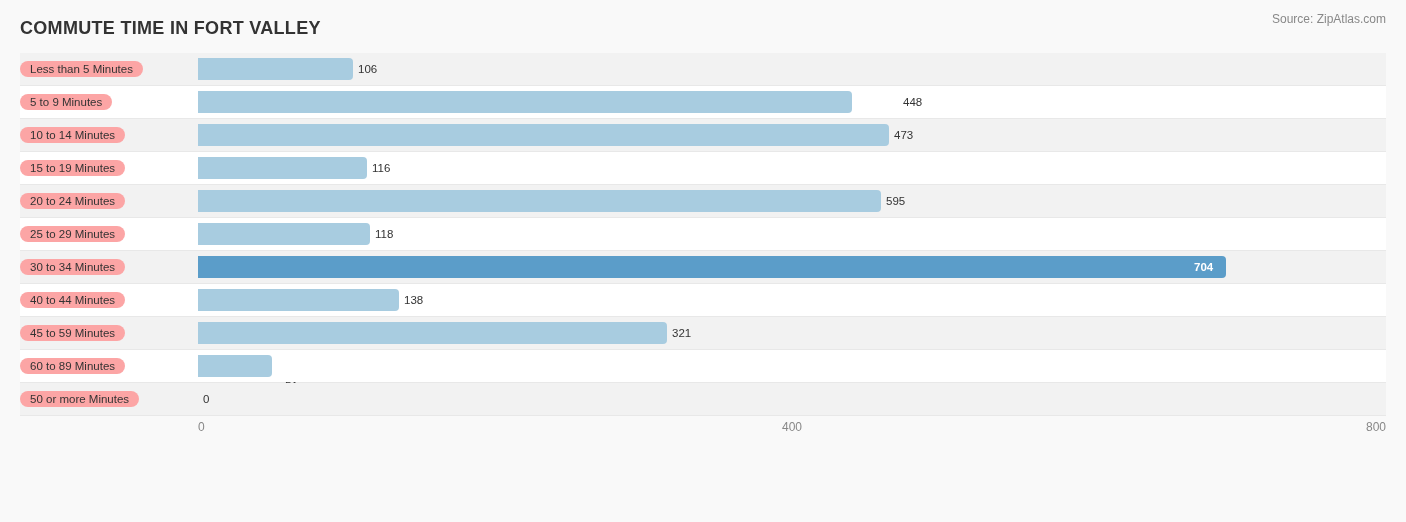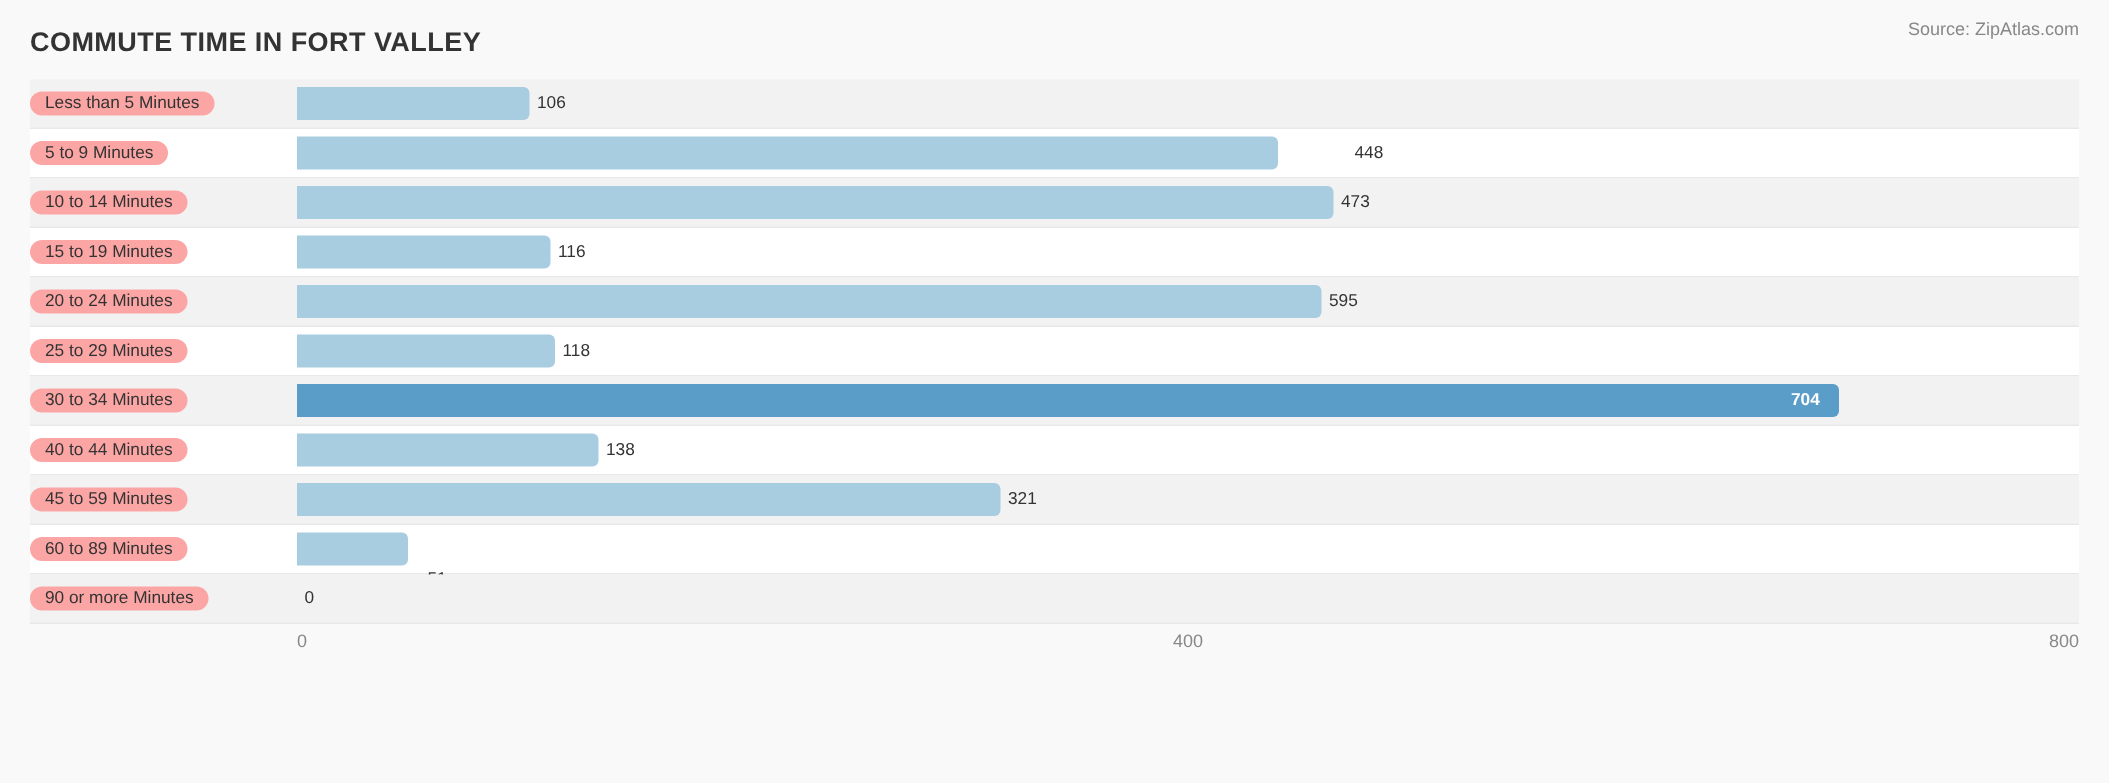--- a/index.html
+++ b/index.html
@@ -187,21 +187,21 @@
         </div>
       </div>
       <div class="bar-row">
         <div class="bar-label"><span class="bar-label-pill">60 to 89 Minutes</span></div>
         <div class="bar-track">
           <div class="bar-fill" style="width: 74px;"></div>
           <span class="bar-value" style="left: 87px; margin-top: 20px;">51</span>
         </div>
       </div>
       <div class="bar-row">
-        <div class="bar-label"><span class="bar-label-pill">90 or more Minutes</span></div>
+        <div class="bar-label"><span class="bar-label-pill">50 or more Minutes</span></div>
         <div class="bar-track">
           <div class="bar-fill" style="width: 0px;"></div>
           <span class="bar-value" style="left: 5px;">0</span>
         </div>
       </div>
     </div>
   <div class="x-axis" id="x-axis">
       <div class="x-tick">0</div>
       <div class="x-tick middle">400</div>
       <div class="x-tick">800</div>

